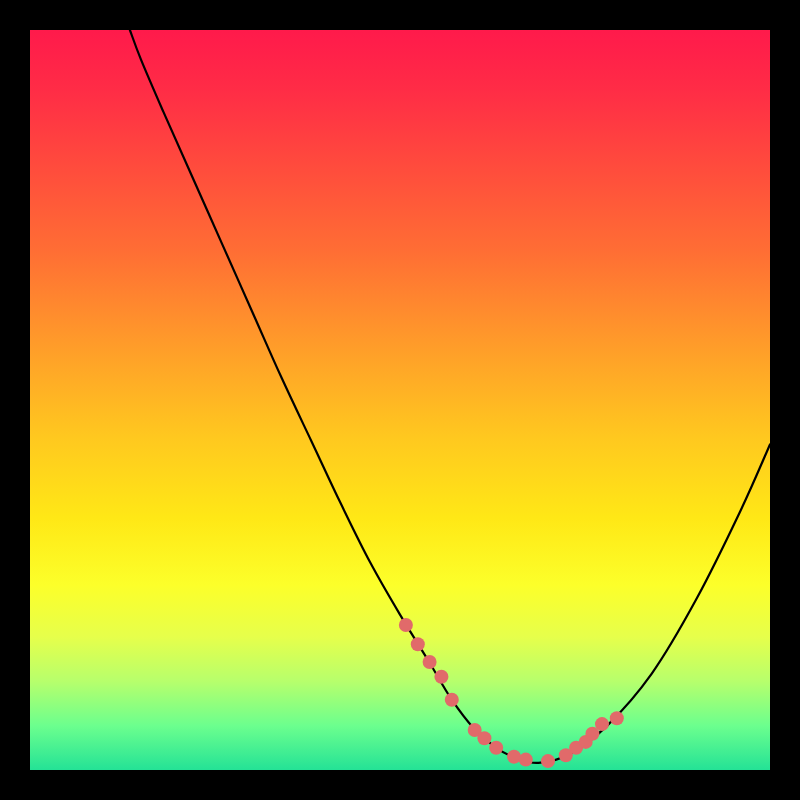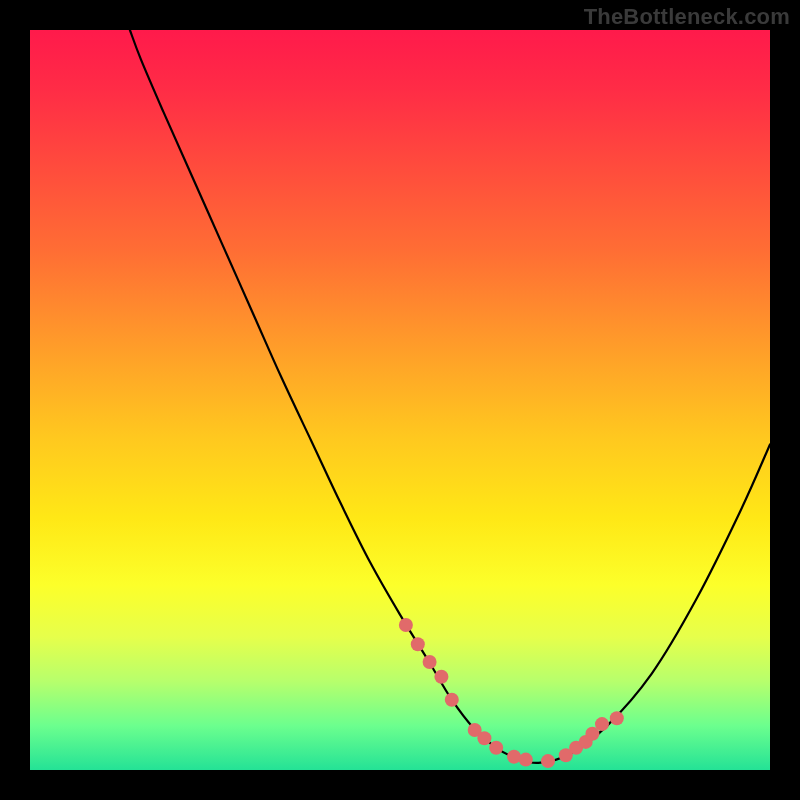--- a/index.html
+++ b/index.html
@@ -59,21 +59,20 @@
     position: absolute;
     inset: 0;
     width: 100%;
     height: 100%;
   }
 </style>
 </head>
 <body>
 
 <div class="stage">
-  <div class="watermark">TheBottleneck.com</div>
 
   <div class="plot-frame">
     <div class="plot-grad"></div>
     <svg class="curve" viewBox="0 0 740 740" preserveAspectRatio="none">
       <path id="curve-path" fill="none" stroke="#000000" stroke-width="2.2" stroke-linecap="round" d="M 99.9 0.0 C 101.9 5.3 105.0 14.9 111.0 29.6 C 117.0 44.3 123.9 60.1 133.2 81.4 C 142.5 102.7 152.1 124.0 162.8 148.0 C 173.5 172.0 181.7 190.6 192.4 214.6 C 203.1 238.6 211.3 257.2 222.0 281.2 C 232.7 305.2 240.9 324.5 251.6 347.8 C 262.3 371.1 270.5 388.1 281.2 410.7 C 291.9 433.3 300.1 451.6 310.8 473.6 C 321.5 495.6 329.7 512.8 340.4 532.8 C 351.1 552.8 359.3 566.6 370.0 584.6 C 380.7 602.6 390.3 617.4 399.6 632.7 C 408.9 648.0 413.8 657.8 421.8 669.7 C 429.8 681.6 436.0 689.9 444.0 698.6 C 452.0 707.2 458.2 712.3 466.2 717.8 C 474.2 723.3 480.4 726.2 488.4 728.9 C 496.4 731.6 501.3 733.5 510.6 732.6 C 519.9 731.7 528.2 730.4 540.2 723.7 C 552.2 717.1 562.5 710.0 577.2 695.6 C 591.9 681.2 605.6 666.4 621.6 643.8 C 637.6 621.2 650.0 599.1 666.0 569.8 C 682.0 540.5 697.1 509.0 710.4 481.0 C 723.7 453.0 734.7 426.4 740.0 414.4"></path>
       <g id="dots">
           <circle cx="375.9" cy="595.0" r="7" fill="#e16a6a"></circle>
           <circle cx="387.8" cy="614.2" r="7" fill="#e16a6a"></circle>
           <circle cx="399.6" cy="632.0" r="7" fill="#e16a6a"></circle>
           <circle cx="411.4" cy="646.8" r="7" fill="#e16a6a"></circle>

